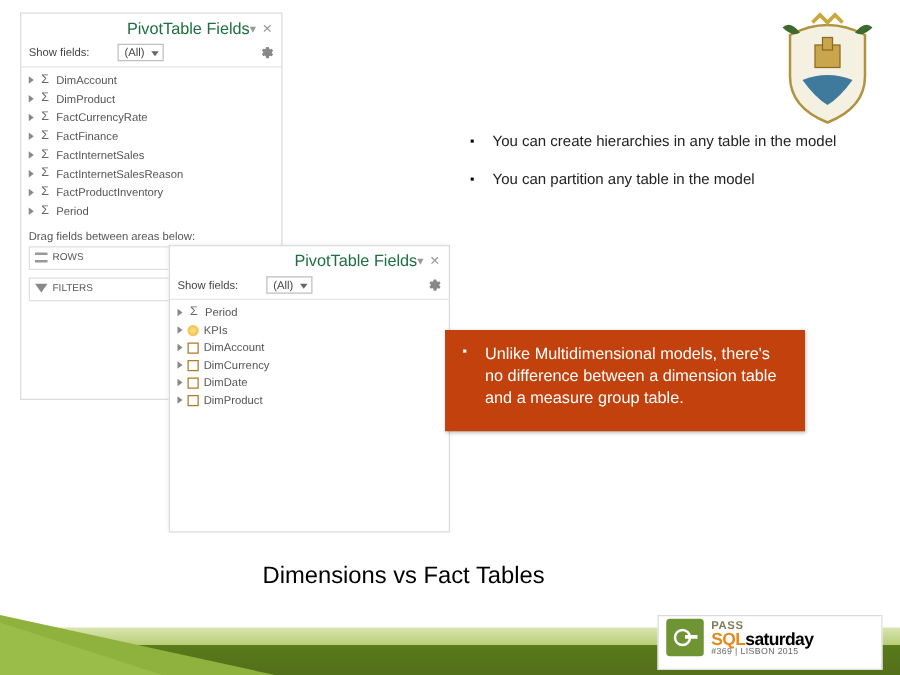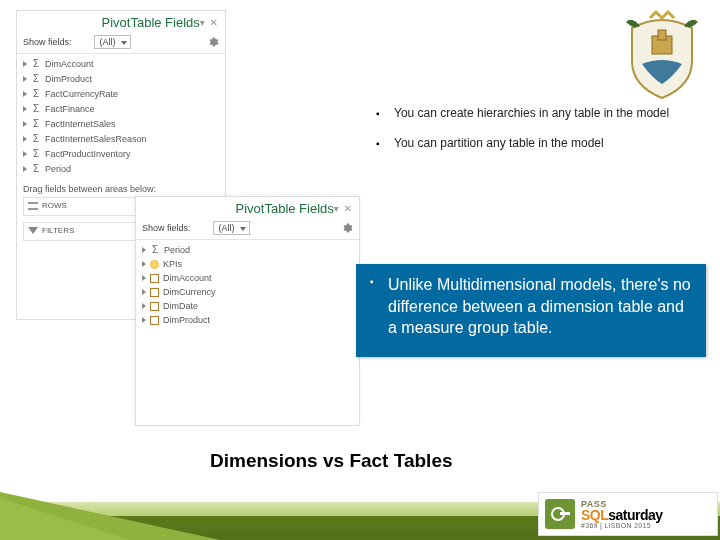--- a/index.html
+++ b/index.html
@@ -125,25 +125,25 @@
     left: 4px;
     top: 1px;
     font-size: 10px;
     color: #000;
   }
 
   .green-callout {
     position: absolute;
     left: 356px;
     top: 264px;
-    width: 350px;
+    width: 288px;
     padding: 10px 12px 8px 12px;
-    background: #0369a1;
+    background: #c2410c;
     color: #fff;
-    font-size: 16px;
+    font-size: 13px;
     line-height: 1.35;
     box-shadow: 1px 1px 3px rgba(0,0,0,0.25);
   }
   .green-callout li {
     list-style: none;
     position: relative;
     padding-left: 20px;
     margin-bottom: 10px;
   }
   .green-callout li::before {
@@ -152,21 +152,21 @@
     left: 2px; top: 1px;
     font-size: 10px;
     color: #fff;
   }
 
   .slide-title {
     position: absolute;
     left: 210px;
     top: 450px;
     font-size: 19px;
-    font-weight: bold;
+    font-weight: normal;
     color: #000;
   }
 
   
   .footer {
     position: absolute;
     left: 0; bottom: 0;
     width: 720px; height: 48px;
   }
   .footer .band-dark {
@@ -186,26 +186,25 @@
   .footer .tri2 {
     position:absolute; left:0; bottom:0;
     border-bottom: 42px solid #9cbf4b;
     border-right: 130px solid transparent;
     width:0;height:0;
     opacity:0.85;
   }
 
   .footer-logo {
     position: absolute;
-    right: 2px; bottom: 4px;
+    right: 14px; bottom: 4px;
     width: 180px; height: 44px;
     background: #fff;
     border: 1px solid #dcdcdc;
     display: flex;
-    align-items: center;
     padding: 2px 6px;
     gap: 6px;
   }
   .keybadge {
     width: 30px; height: 30px;
     background: #6f9433;
     border-radius: 3px;
     position: relative;
     flex-shrink: 0;
   }

